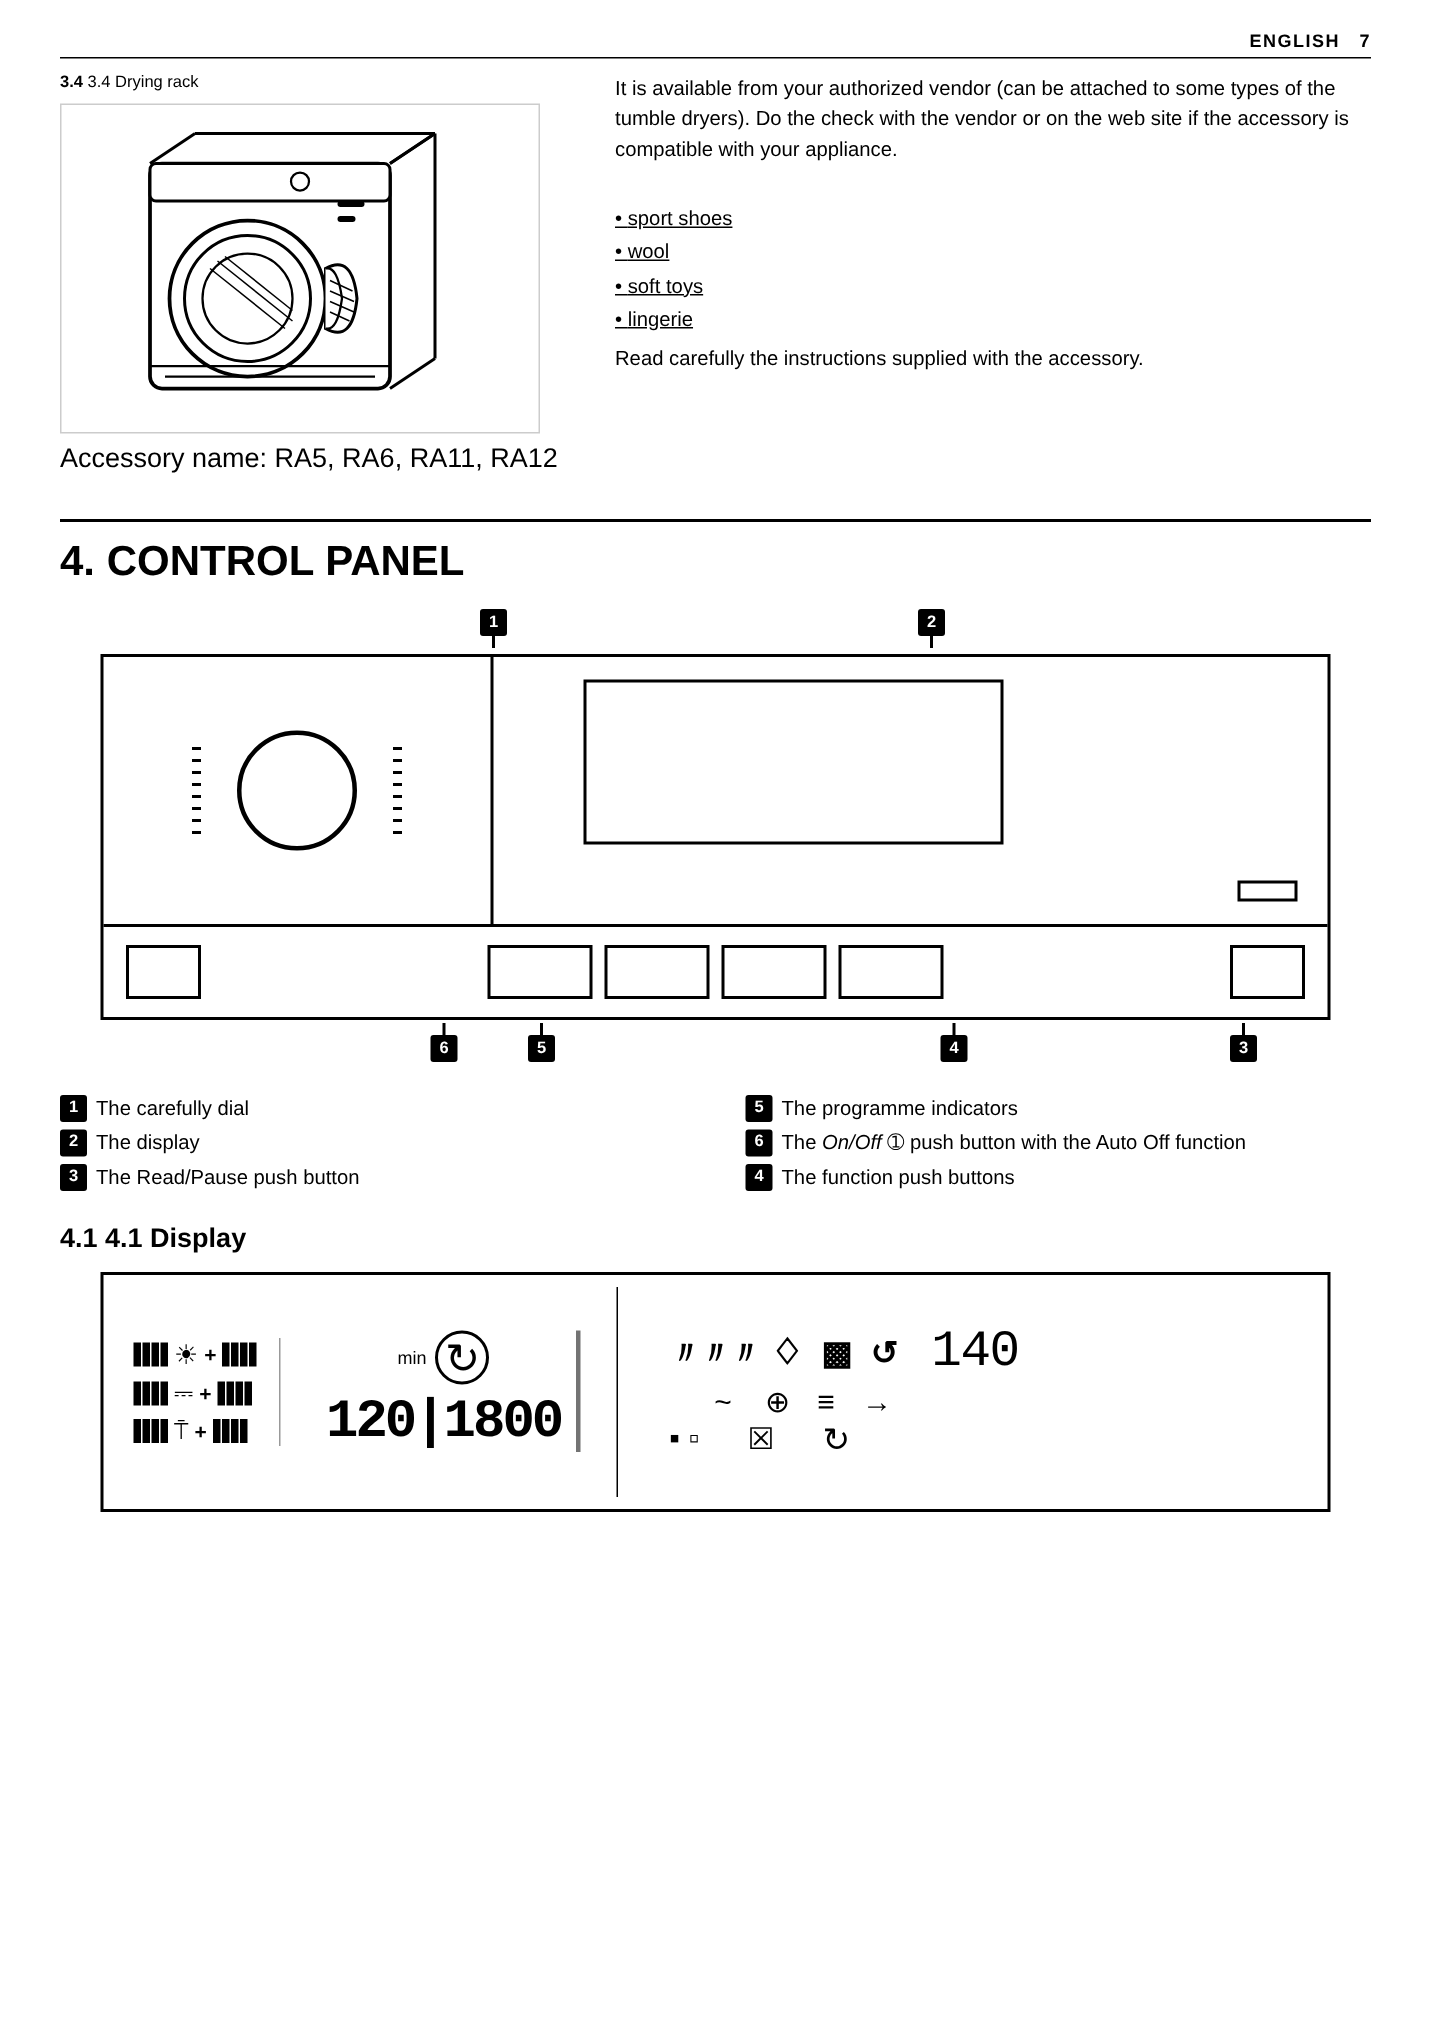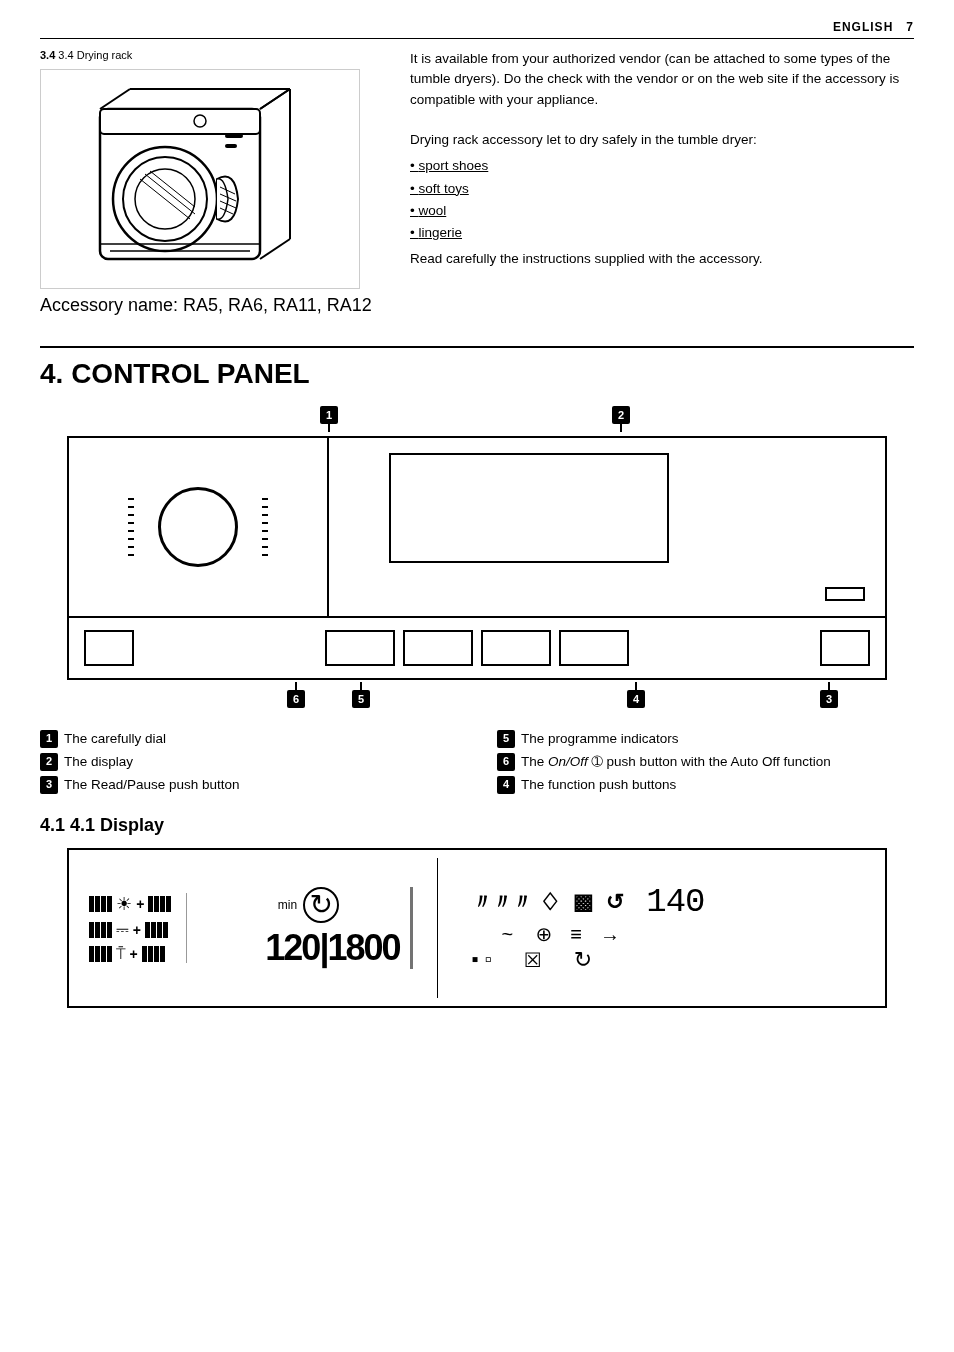--- a/index.html
+++ b/index.html
@@ -232,23 +232,22 @@
       padding: 0 10px;
       font-size: 13px;
       border-right: 3px solid #737373;
     }
     .display-mid .min-label {
       font-size: 12px;
     }
     .display-mid .big-num {
       font-size: 36px;
       font-weight: bold;
-      font-family: Liberation Sans, sans-serif;
+      font-family: Liberation Mono, monospace;
       letter-spacing: -2px;
-      margin-left: 48px;
     }
     .display-right {
       flex: 1;
       display: flex;
       flex-direction: column;
       justify-content: center;
       align-items: flex-start;
       padding: 0 10px;
     }
     .display-right-top {
@@ -330,25 +329,24 @@
         <line x1="140" y1="115" x2="156" y2="122" stroke="black" stroke-width="1"></line>
         <line x1="140" y1="122" x2="156" y2="129" stroke="black" stroke-width="1"></line>
         <line x1="140" y1="129" x2="153" y2="135" stroke="black" stroke-width="1"></line>
       </svg>
     </div>
     <div class="accessory-label">Accessory name: RA5, RA6, RA11, RA12</div>
   </div>
   <div class="section-34-right">
     <p>It is available from your authorized vendor (can be attached to some types of the tumble dryers). Do the check with the vendor or on the web site if the accessory is compatible with your appliance.</p>
     <br>
-    <p>Drying rack accessory let to dry safely in the tumble dryer:</p>
     <ul class="bullet-list">
       <li>sport shoes</li>
+      <li>wool</li>
       <li>soft toys</li>
-      <li>wool</li>
       <li>lingerie</li>
     </ul>
     <p>Read carefully the instructions supplied with the accessory.</p>
   </div>
 </div>
 
 <div>
   <div class="section-4-title">
     <strong>4.</strong> CONTROL PANEL
   </div>

